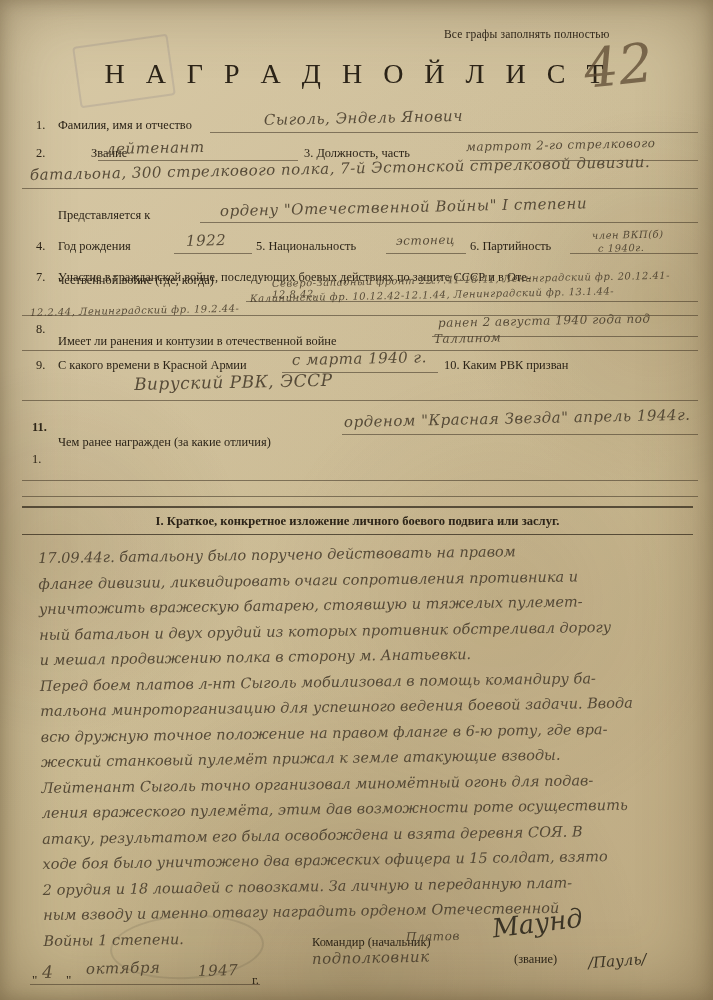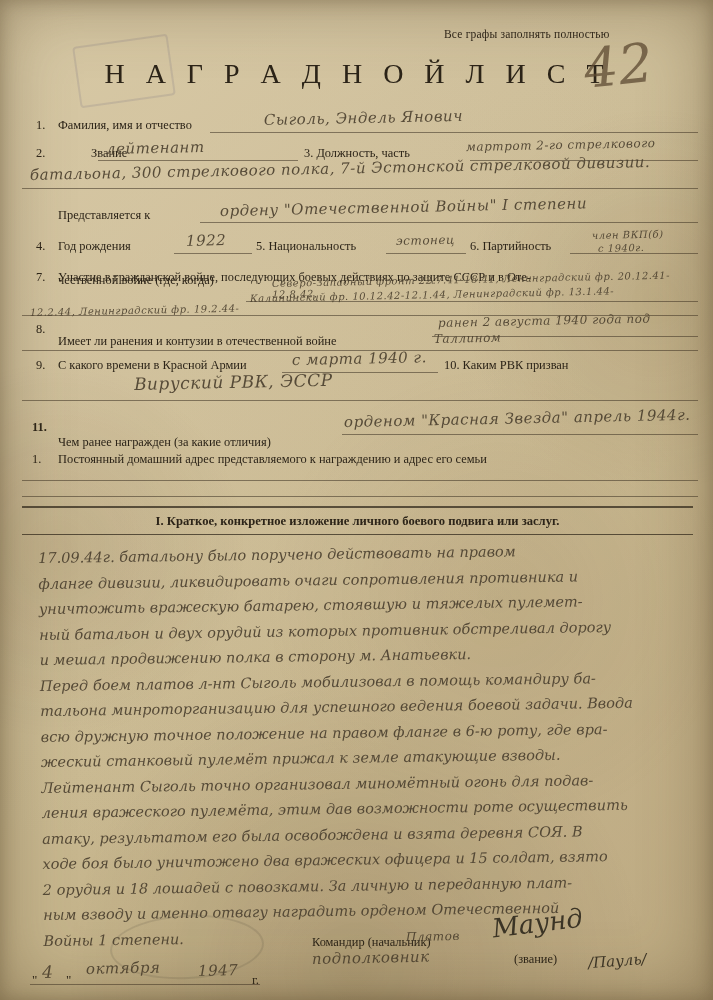--- a/index.html
+++ b/index.html
@@ -241,21 +241,20 @@
     <div class="line" style="left:8px; top:390px; width:676px;"></div>
     <div class="hw hand" style="left:278px; top:341px;">с марта 1940 г.</div>
     <div class="hw hand lg" style="left:120px; top:364px;">Вируский РВК, ЭССР</div>
 
     <div class="num printed" style="left:18px; top:410px;font-weight:bold;">11.</div>
     <div class="row printed" style="left:44px; top:410px;margin-top:15px;">Чем ранее награжден (за какие отличия)</div>
     <div class="line" style="left:328px; top:424px; width:356px;"></div>
     <div class="hw hand" style="left:330px; top:403px;">орденом "Красная Звезда" апрель 1944г.</div>
 
     <div class="num printed" style="left:18px; top:442px;">1.</div>
-    <div class="row printed" style="left:44px; top:442px;">Постоянный домашний адрес представляемого к награждению и адрес его семьи</div>
     <div class="line" style="left:8px; top:470px; width:676px;"></div>
     <div class="line" style="left:8px; top:486px; width:676px;"></div>
 
     <div class="section-rule" style="top:496px;"></div>
     <div class="sec-title printed" style="top:504px;">I. Краткое, конкретное изложение личного боевого подвига или заслуг.</div>
     <div class="section-rule" style="top:524px; border-top-width:1px;"></div>
 
     <div class="body-hand" style="top:536px;">
       <div>17.09.44г. батальону было поручено действовать на правом</div>
       <div>фланге дивизии, ликвидировать очаги сопротивления противника и</div>

